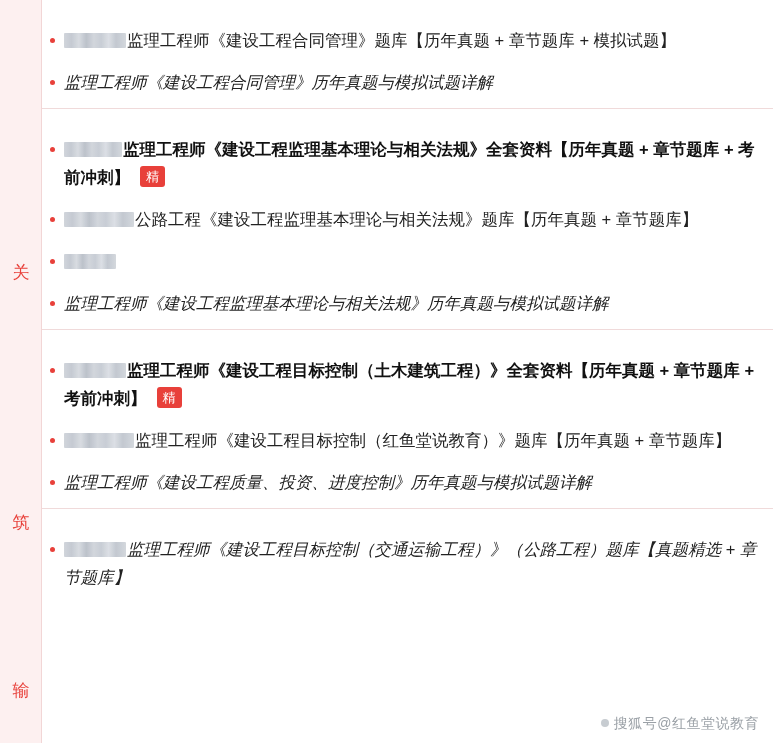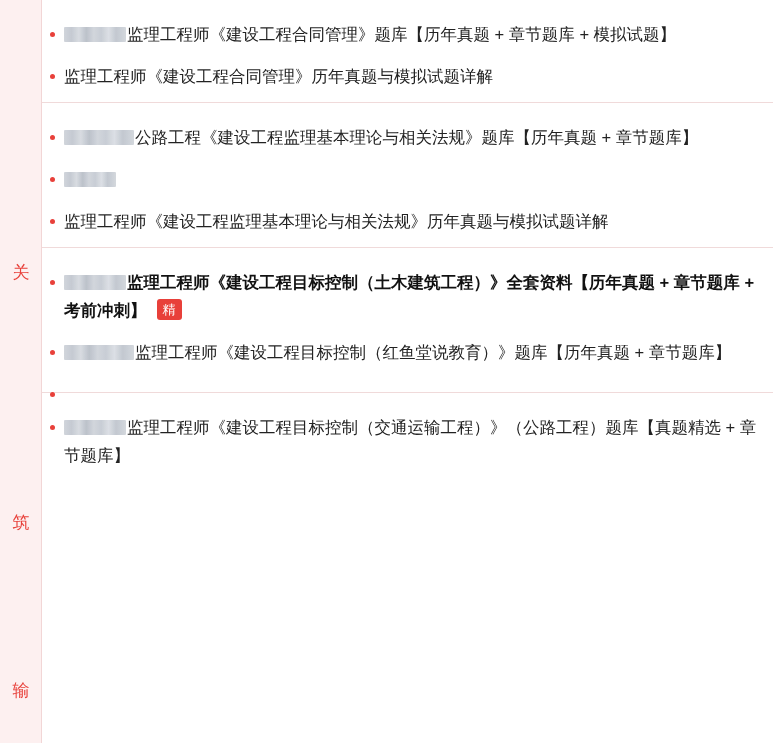--- a/index.html
+++ b/index.html
@@ -58,26 +58,26 @@
     position: relative;
     border-bottom: 1px solid #f0dada;
     padding: 12px 14px 12px 0;
     box-sizing: border-box;
   }
   .group:last-child { border-bottom: none; }
 
   .item {
     position: relative;
     padding-left: 22px;
-    margin: 8px 0 14px 0;
+    margin: 14px 0 14px 0;
     font-size: 16.5px;
     line-height: 28px;
     color: #222222;
   }
-  .item:last-child { margin-bottom: 0; }
+  .item:last-child { margin-bottom: 0; font-style: italic; }
 
   .item .bullet {
     position: absolute;
     left: 8px;
     top: 12px;
     width: 5px;
     height: 5px;
     border-radius: 50%;
     background: #e8403a;
   }
@@ -157,45 +157,51 @@
     <div class="group">
       <div class="item">
         <span class="bullet"></span><span class="blur w1"></span><span>监理工程师《建设工程合同管理》题库【历年真题 + 章节题库 + 模拟试题】</span>
       </div>
       <div class="item">
         <span class="bullet"></span><span>监理工程师《建设工程合同管理》历年真题与模拟试题详解</span>
       </div>
     </div>
 
     <div class="group">
+      <div class="item bold">
+        <span class="bullet"></span><span class="blur w3"></span><span>监理工程师《建设工程监理基本理论与相关法规》全套资料【历年真题 + 章节题库 + 考前冲刺】</span><span class="badge">精</span>
+      </div>
       <div class="item">
         <span class="bullet"></span><span class="blur w4"></span><span>公路工程《建设工程监理基本理论与相关法规》题库【历年真题 + 章节题库】</span>
       </div>
       <div class="item">
         <span class="bullet"></span><span class="blur w5"></span>
       </div>
       <div class="item">
         <span class="bullet"></span><span>监理工程师《建设工程监理基本理论与相关法规》历年真题与模拟试题详解</span>
       </div>
     </div>
 
     <div class="group">
       <div class="item bold">
         <span class="bullet"></span><span class="blur w1"></span><span>监理工程师《建设工程目标控制（土木建筑工程）》全套资料【历年真题 + 章节题库 + 考前冲刺】</span><span class="badge">精</span>
       </div>
       <div class="item">
         <span class="bullet"></span><span class="blur w4"></span><span>监理工程师《建设工程目标控制（红鱼堂说教育）》题库【历年真题 + 章节题库】</span>
       </div>
       <div class="item">
-        <span class="bullet"></span>
+        <span class="bullet"></span><span>监理工程师《建设工程质量、投资、进度控制》历年真题与模拟试题详解</span>
       </div>
     </div>
 
     <div class="group">
       <div class="item">
         <span class="bullet"></span><span class="blur w1"></span><span>监理工程师《建设工程目标控制（交通运输工程）》（公路工程）题库【真题精选 + 章节题库】</span>
       </div>
     </div>
 
   </div>
 
+  <div class="watermark">
+    <span class="wm-dot"></span><span>搜狐号@红鱼堂说教育</span>
+  </div>
 
 </div>
 
 </body></html>

